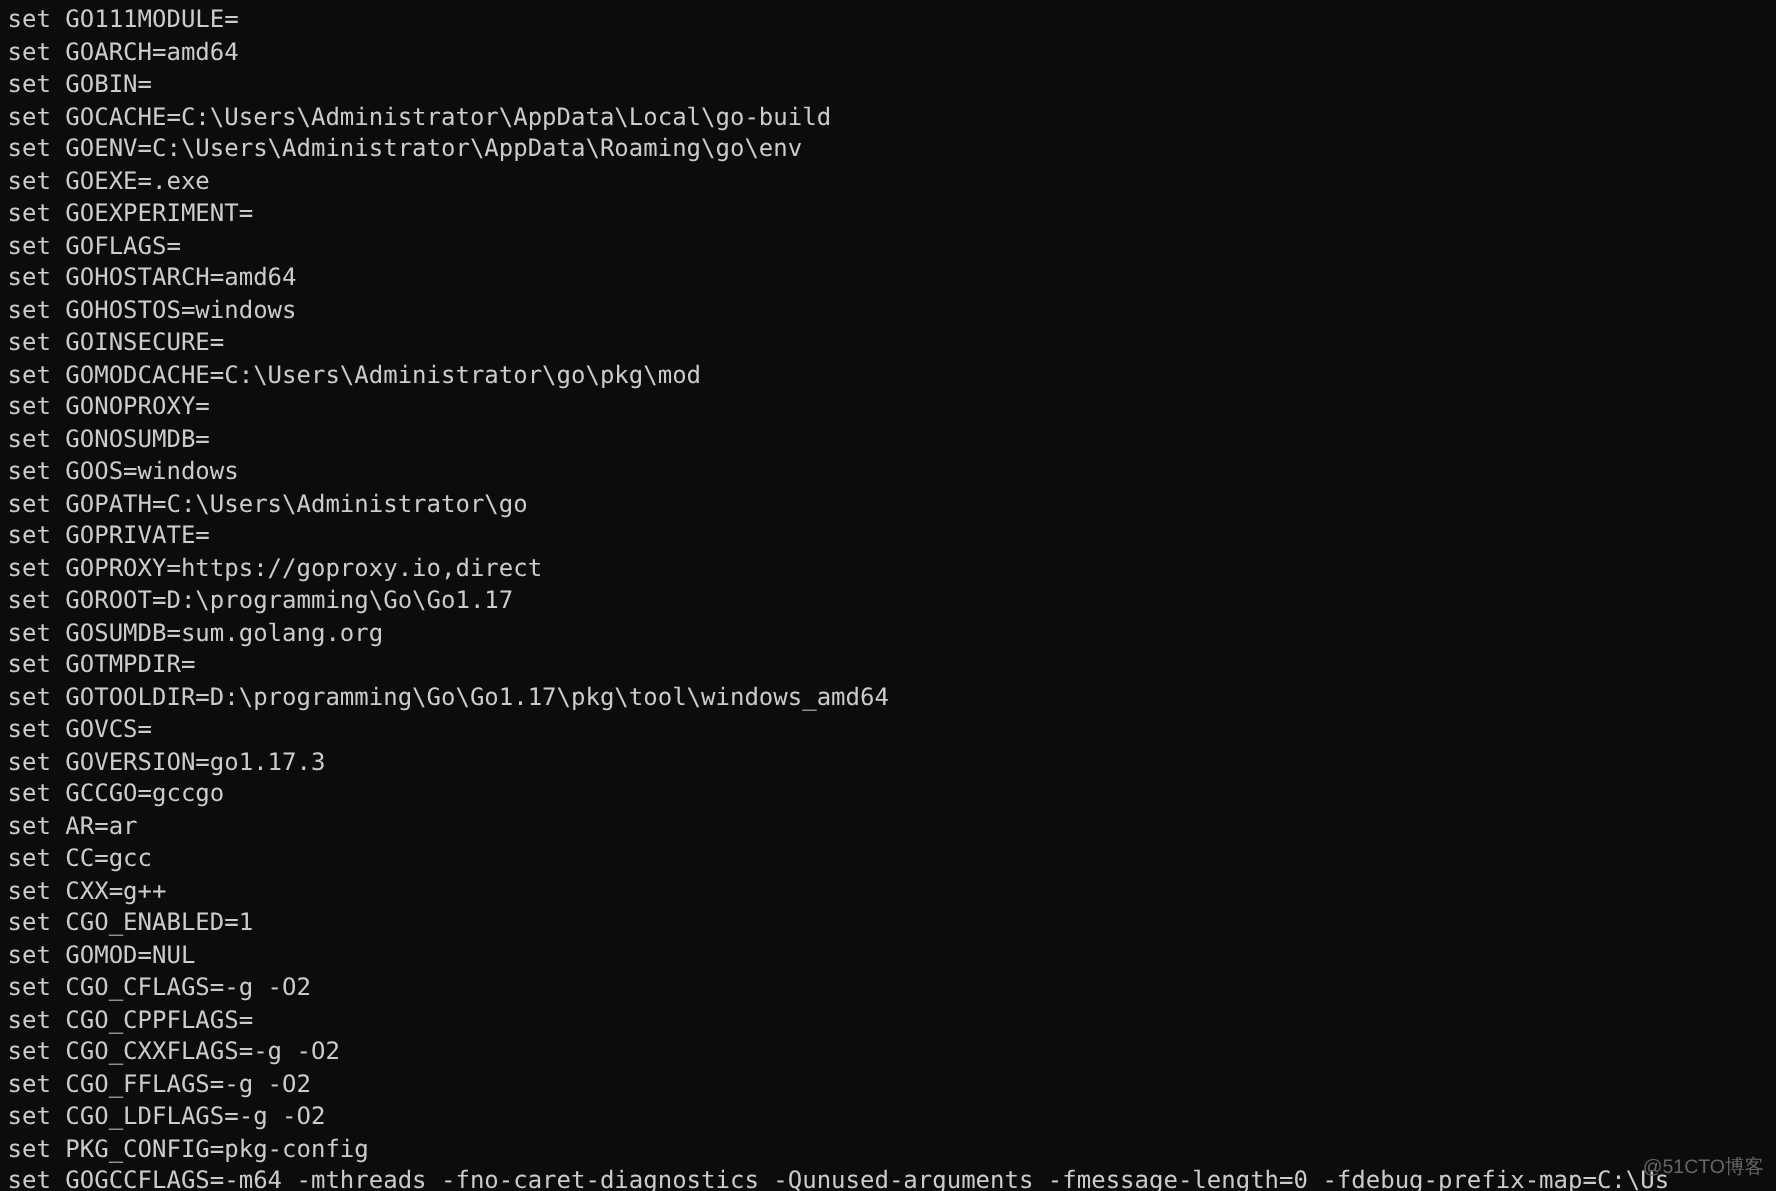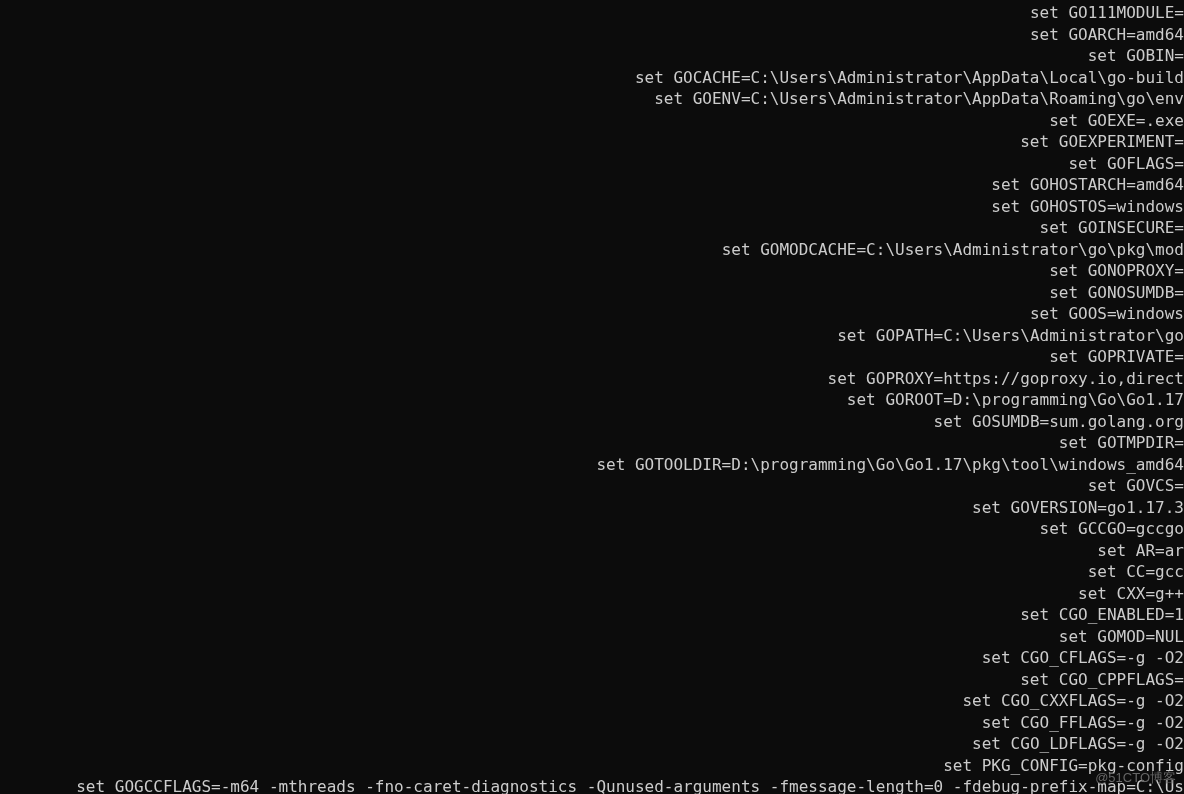--- a/index.html
+++ b/index.html
@@ -18,21 +18,20 @@
       overflow: hidden;
       position: relative;
     }
     .terminal {
       padding: 2px 0 0 5px;
       white-space: pre;
       font-family: 'NSimSun', 'SimSun', 'Consolas', monospace;
     }
     .line {
       white-space: pre;
-      text-align: right;
     }
     .watermark {
       position: absolute;
       bottom: 6px;
       right: 8px;
       color: #666666;
       font-size: 13px;
       font-family: Arial, sans-serif;
     }
   </style>

